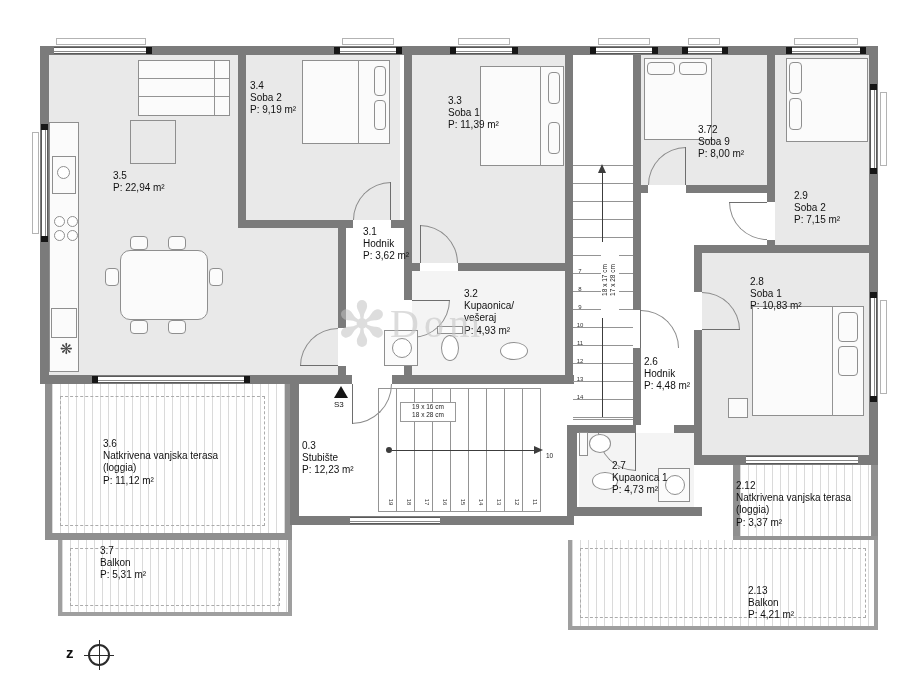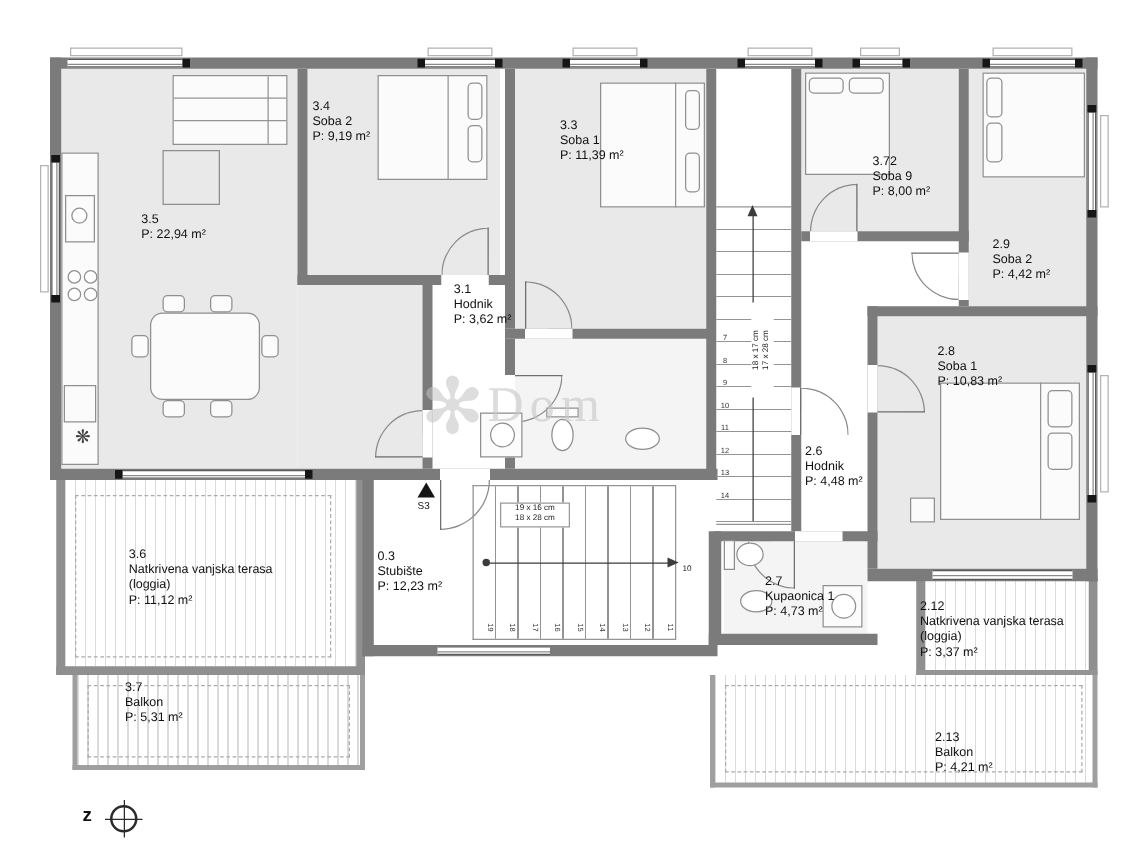--- a/index.html
+++ b/index.html
@@ -294,29 +294,35 @@
   <div class="abs rlabel" style="left:448px;top:95px;">
     <span class="rid">3.3</span>
     <span class="rname">Soba 1</span>
     <span class="rarea">P: 11,39 m²</span>
   </div>
   <div class="abs rlabel" style="left:363px;top:226px;">
     <span class="rid">3.1</span>
     <span class="rname">Hodnik</span>
     <span class="rarea">P: 3,62 m²</span>
   </div>
+  <div class="abs rlabel" style="left:464px;top:288px;">
+    <span class="rid">3.2</span>
+    <span class="rname">Kupaonica/
+vešeraj</span>
+    <span class="rarea">P: 4,93 m²</span>
+  </div>
   <div class="abs rlabel" style="left:698px;top:124px;">
     <span class="rid">3.72</span>
     <span class="rname">Soba 9</span>
     <span class="rarea">P: 8,00 m²</span>
   </div>
   <div class="abs rlabel" style="left:794px;top:190px;">
     <span class="rid">2.9</span>
     <span class="rname">Soba 2</span>
-    <span class="rarea">P: 4,42 m²</span>
+    <span class="rarea">P: 7,15 m²</span>
   </div>
   <div class="abs rlabel" style="left:750px;top:276px;">
     <span class="rid">2.8</span>
     <span class="rname">Soba 1</span>
     <span class="rarea">P: 10,83 m²</span>
   </div>
   <div class="abs rlabel" style="left:644px;top:356px;">
     <span class="rid">2.6</span>
     <span class="rname">Hodnik</span>
     <span class="rarea">P: 4,48 m²</span>

